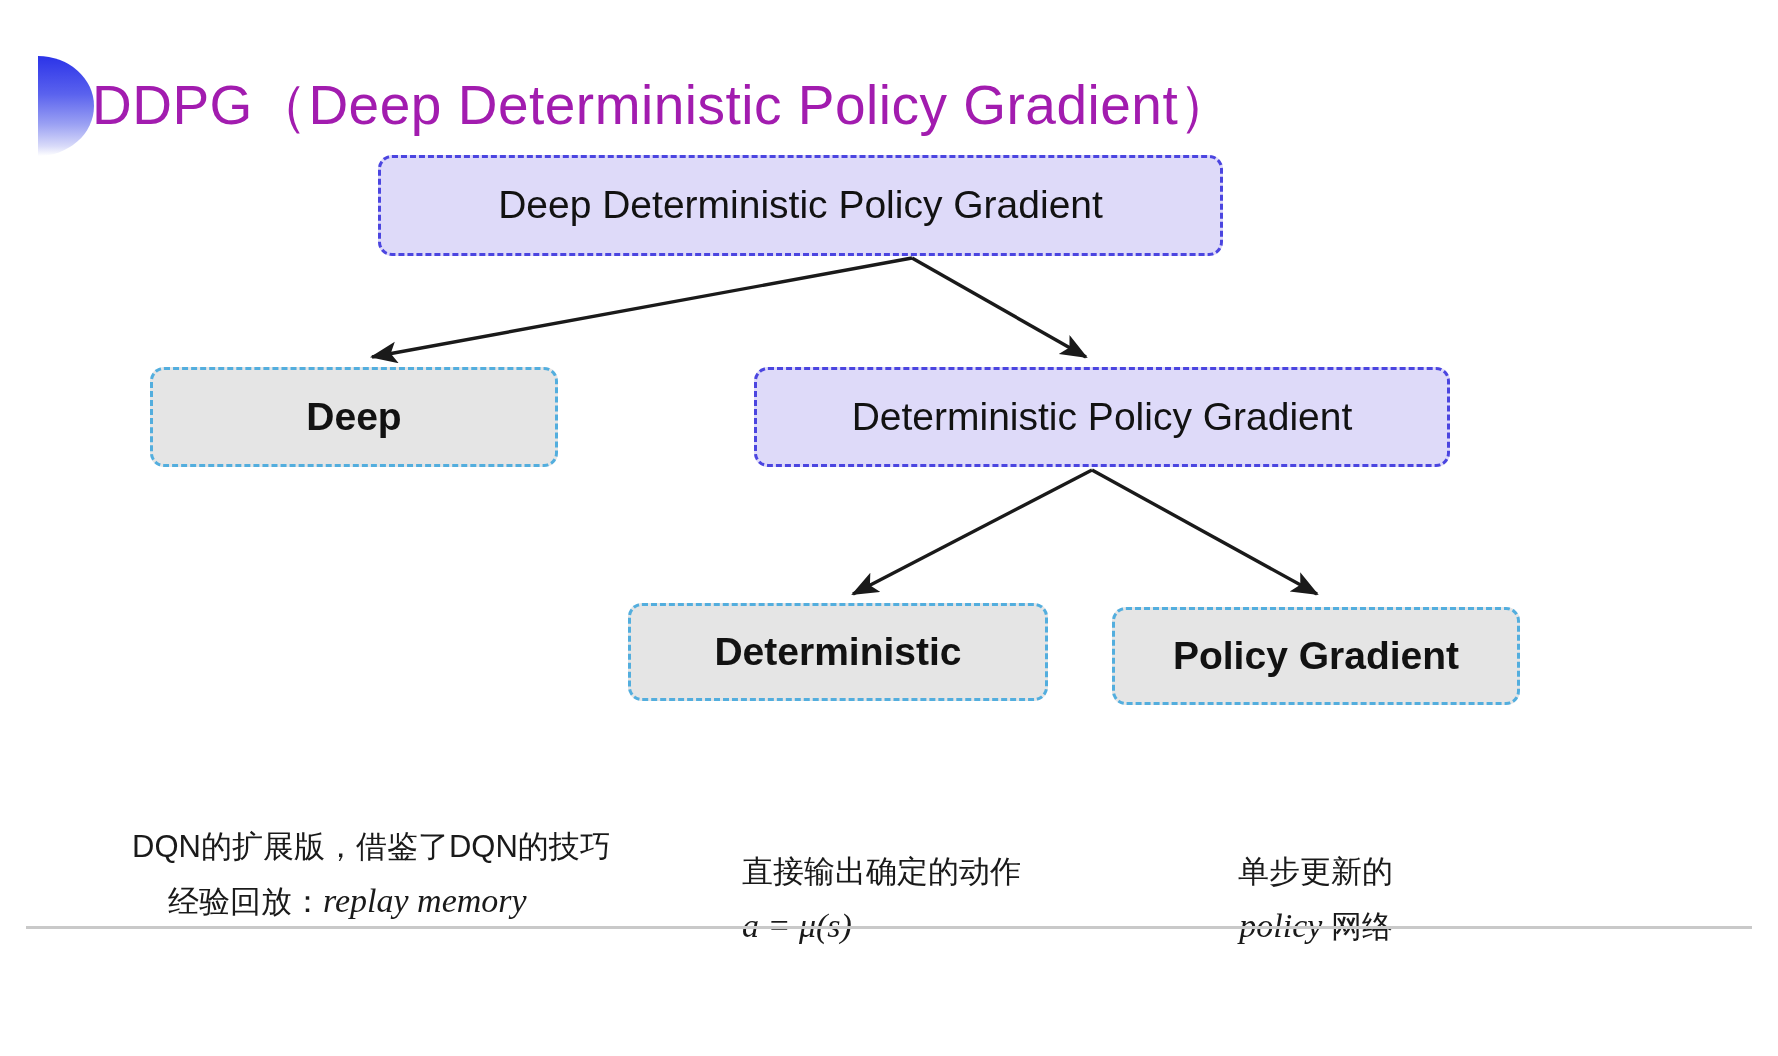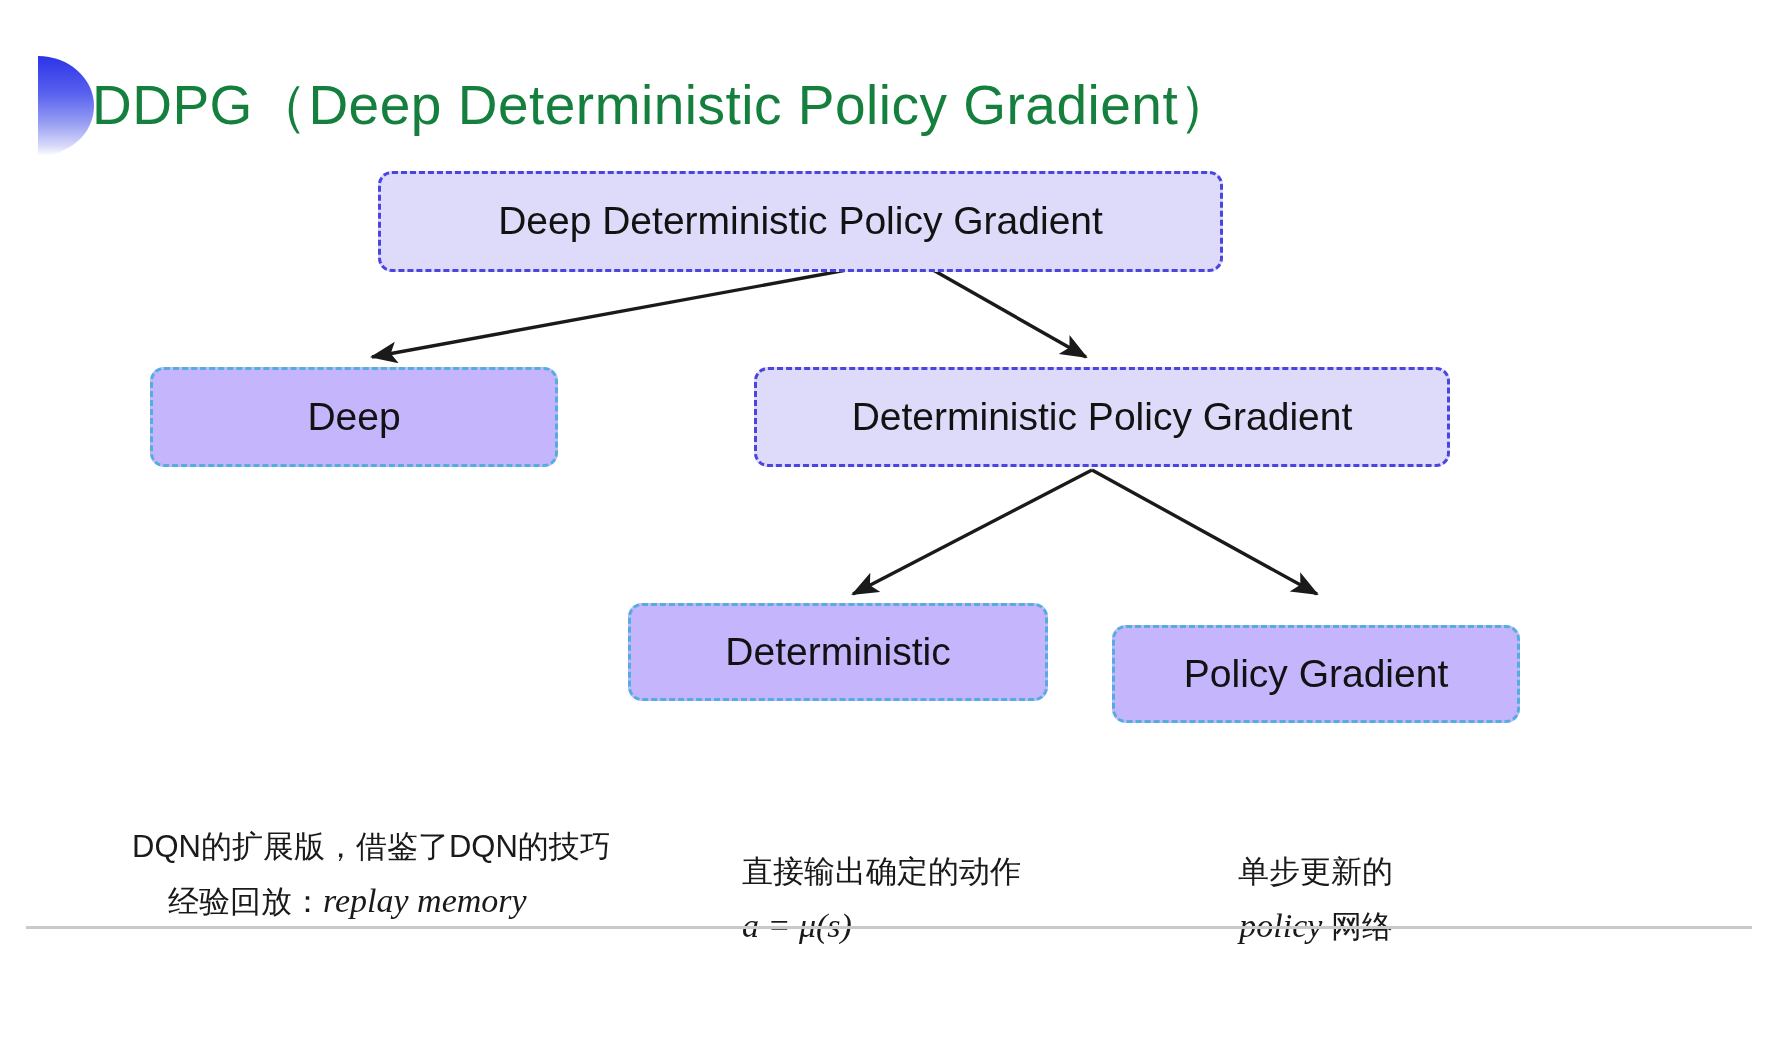--- a/index.html
+++ b/index.html
@@ -28,21 +28,21 @@
     border-top-right-radius: 56px 50px;
     border-bottom-right-radius: 56px 50px;
     background: linear-gradient(to bottom, #2b33e8 0%, #5a62ee 38%, #9aa0f3 68%, #d8daf9 90%, #ffffff 100%);
   }
   #page-title {
     position: absolute;
     left: 92px;
     top: 70px;
     font-size: 55px;
     line-height: 70px;
-    color: #15803d;
+    color: #a21caf;
     letter-spacing: 0.5px;
     white-space: nowrap;
   }
 
   
   .node {
     position: absolute;
     box-sizing: border-box;
     border-radius: 14px;
     display: flex;
@@ -52,29 +52,30 @@
     color: #121212;
     font-size: 39px;
     line-height: 1.15;
     white-space: nowrap;
   }
   .node.purple {
     background: #dedaf9;
     border: 3px dashed #4b45e0;
   }
   .node.blue {
-    background: #c4b5fd;
+    background: #e5e5e5;
     border: 3px dashed #53aede;
+    font-weight: bold;
   }
 
-  #node-root   { left: 378px; top: 155px;  width: 845px; height: 101px; margin-top: 16px; }
+  #node-root   { left: 378px; top: 155px;  width: 845px; height: 101px; }
   #node-deep   { left: 150px; top: 367px;  width: 408px; height: 100px; }
   #node-dpg    { left: 738px; top: 367px;  width: 696px; height: 100px; margin-left: 16px; }
   #node-det    { left: 628px; top: 603px;  width: 420px; height: 98px;  }
-  #node-pg     { left: 1112px; top: 625px; width: 408px; height: 98px;  }
+  #node-pg     { left: 1112px; top: 607px; width: 408px; height: 98px;  }
 
   
   #arrows {
     position: absolute;
     left: 0;
     top: 0;
     width: 1778px;
     height: 1056px;
     pointer-events: none;
   }

